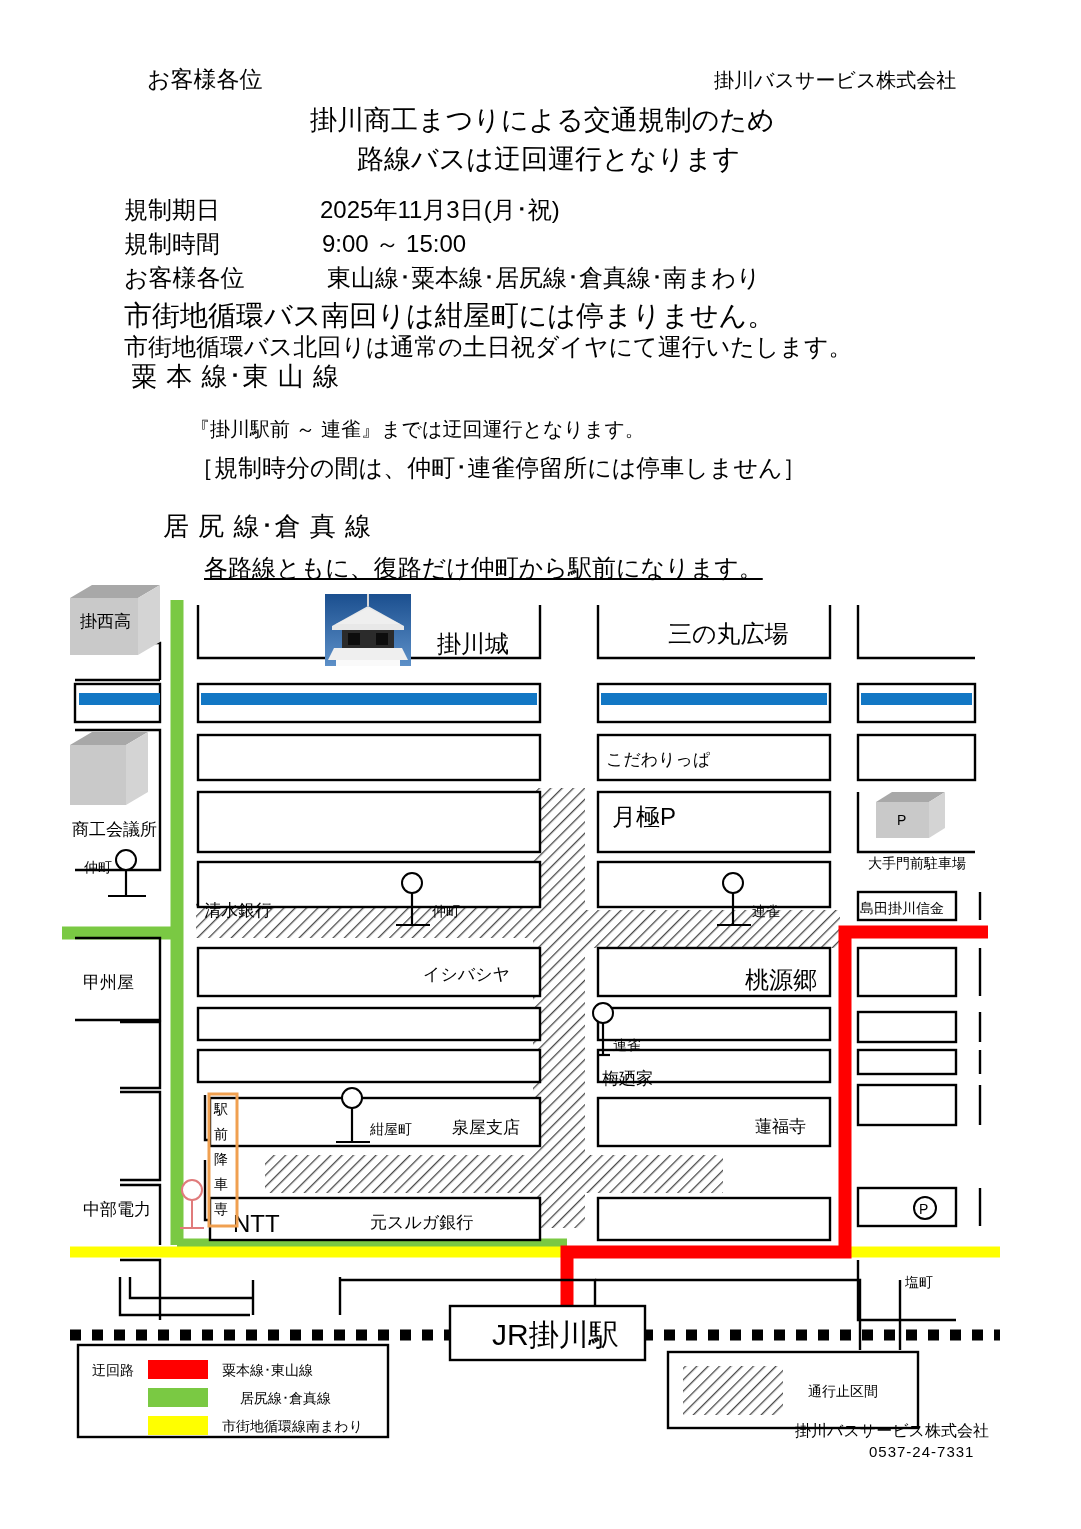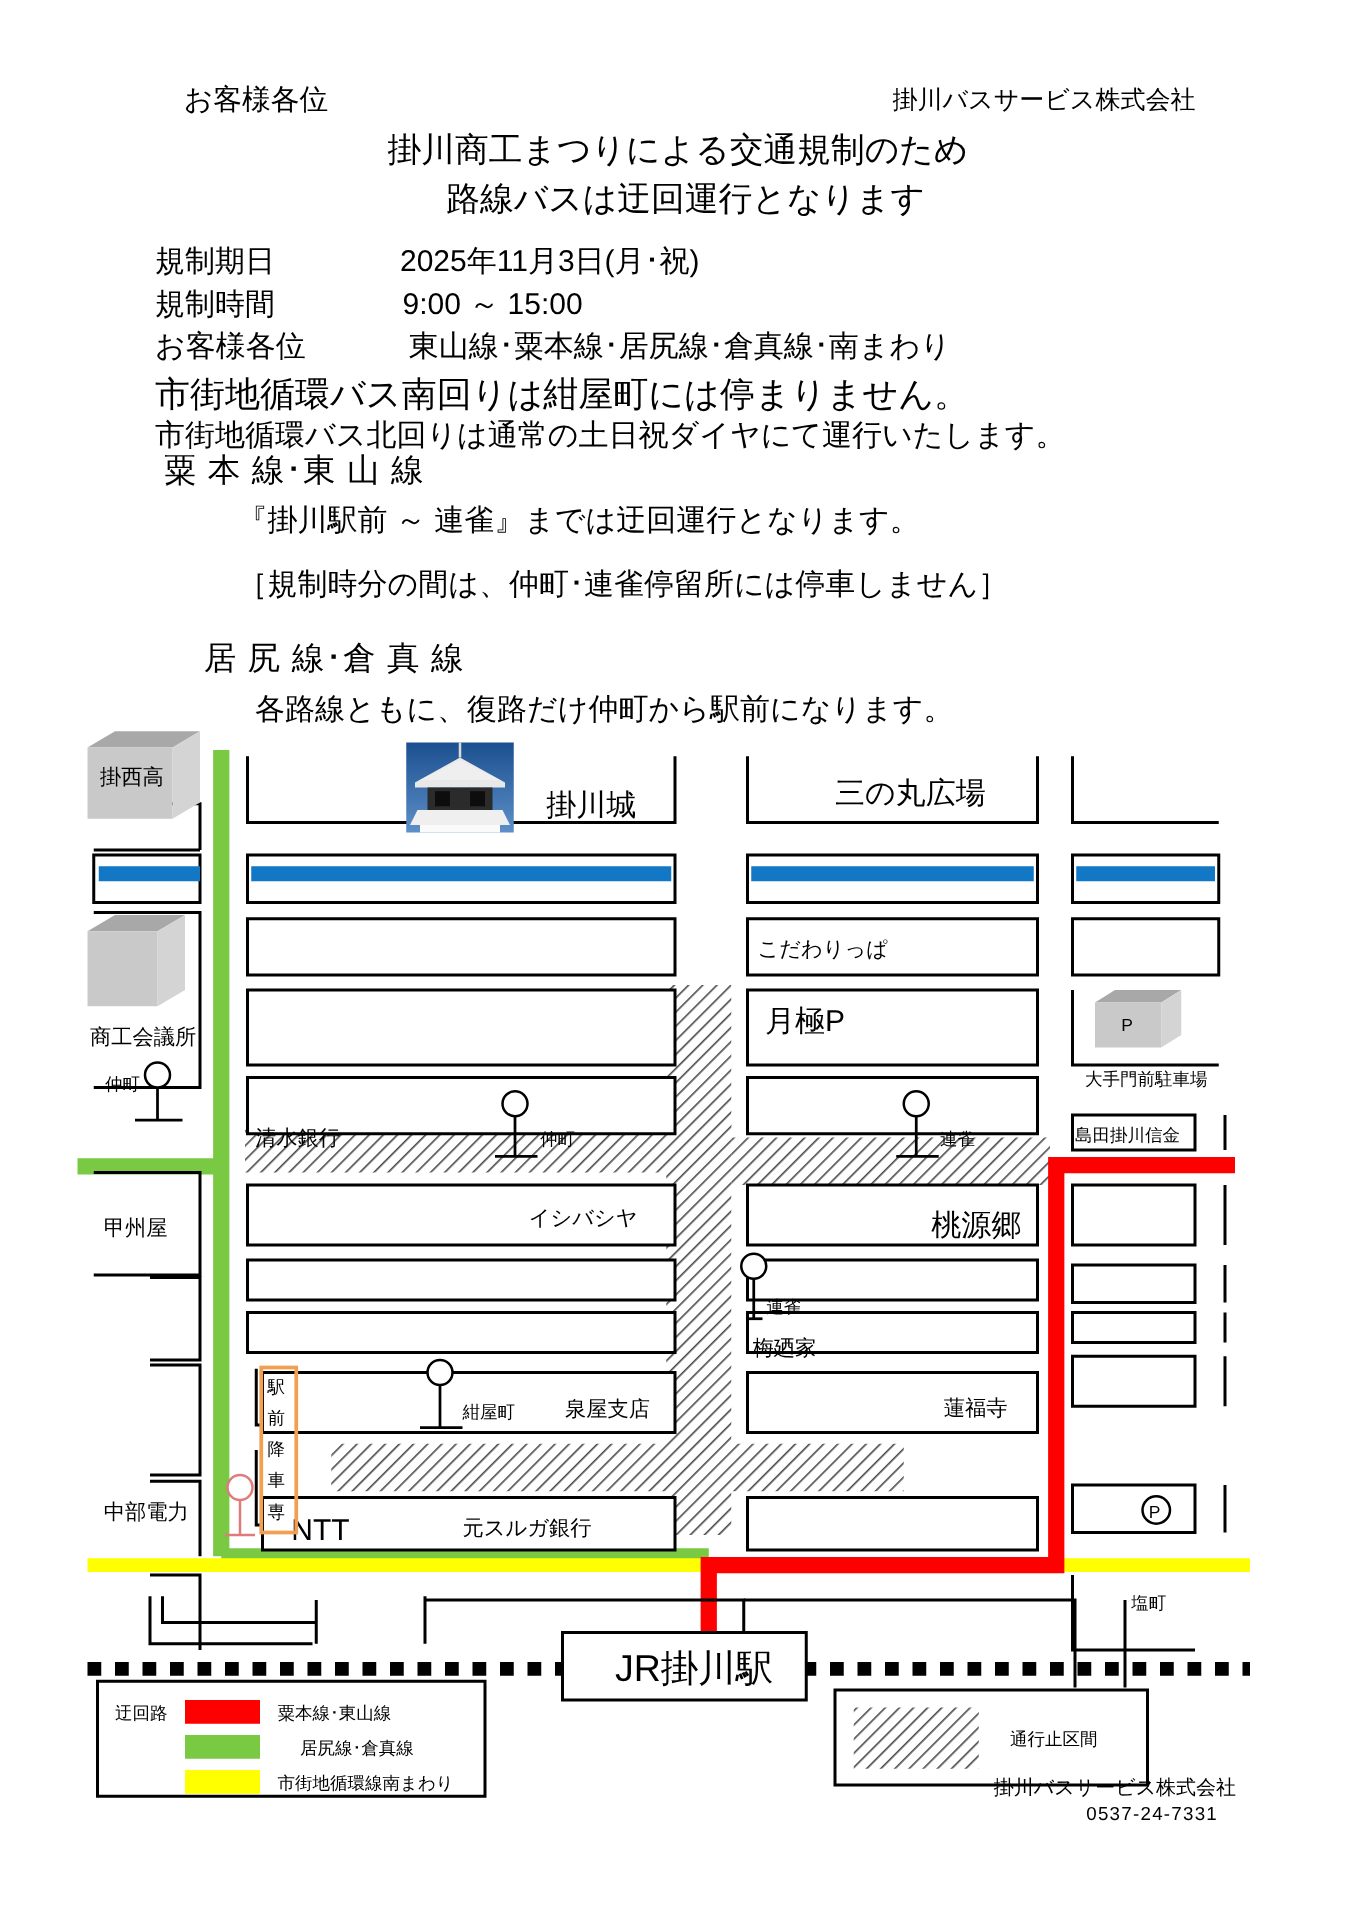--- a/index.html
+++ b/index.html
@@ -17,27 +17,27 @@
 
   .lbl{font-size:24px;}
   .val{font-size:24px;}
   #lab-date{left:124px;top:198px;}
   #val-date{left:320px;top:198px;}
   #lab-time{left:124px;top:232px;}
   #val-time{left:322px;top:232px;}
   #lab-line{left:124px;top:266px;}
   #val-line{left:327px;top:266px;}
   #note1{left:124px;top:302px;font-size:28px;}
-  #note2{left:124px;top:337px;font-size:24px;}
+  #note2{left:124px;top:337px;font-size:24px;font-family:Liberation Mono, monospace;}
 
   #sec1-head{left:131px;top:363px;font-size:26px;letter-spacing:1px;}
-  #sec1-l1{left:190px;top:405px;font-size:24px;}
+  #sec1-l1{left:190px;top:419px;font-size:20px;}
   #sec1-l2{left:190px;top:456px;font-size:24px;}
   #sec2-head{left:127px;top:513px;font-size:26px;letter-spacing:1px;margin-left:36px;}
-  #sec2-l1{left:204px;top:556px;font-size:24px;}
+  #sec2-l1{left:204px;top:556px;font-size:24px;text-decoration:underline;}
 
   #footer-company{left:795px;top:1423px;font-size:16px;}
   #footer-tel{left:869px;top:1444px;font-size:15px;font-family:"Liberation Sans",sans-serif;letter-spacing:1px;}
 
   
   #map{position:absolute;left:0;top:580px;width:1081px;height:880px;}
   #map svg{display:block;}
   .blk{fill:#fff;stroke:#000;stroke-width:2.4;}
   .blk-open{fill:none;stroke:#000;stroke-width:2.4;}
   .hatchfill{fill:url(#hatch);stroke:none;}

